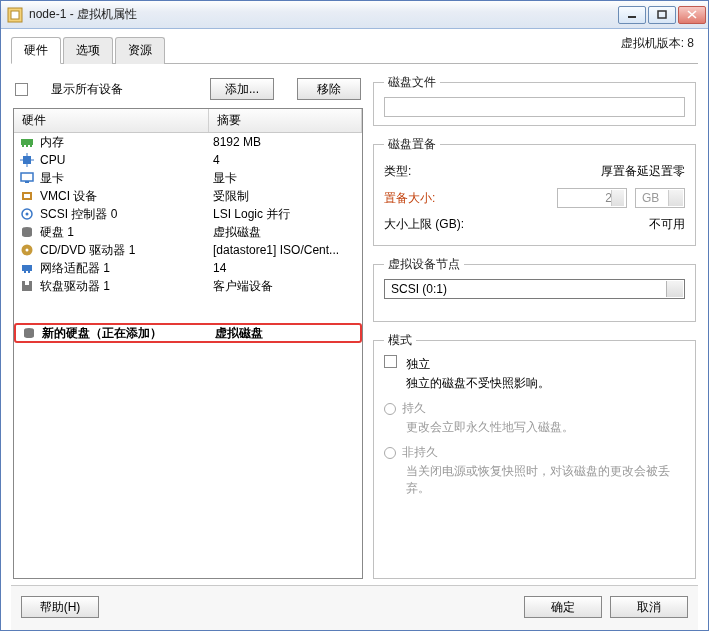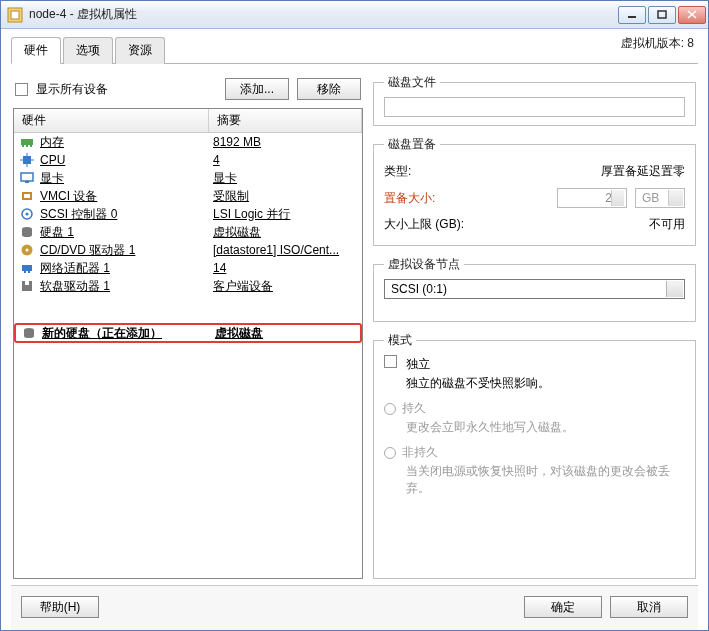--- a/index.html
+++ b/index.html
@@ -12,29 +12,29 @@
   .winbtn { width:28px; height:18px; border:1px solid #6b8cb5; border-radius:2px; display:flex; align-items:center; justify-content:center; background:linear-gradient(#f7fbff,#d8e6f6); }
   .winbtn.close { background:linear-gradient(#f7c9c3,#e07a6e); border-color:#c05a50; color:#fff; }
   .winbtn svg { display:block; }
   .content { flex:1; display:flex; flex-direction:column; padding:4px 10px 0 10px; background:#fff; }
   .version-row { text-align:right; padding:2px 4px 0 12px; color:#222; }
   .tabs { display:flex; border-bottom:1px solid #b5b5b5; margin-top:-16px; }
   .tab { padding:4px 12px; border:1px solid #b5b5b5; border-bottom:none; margin-right:2px; background:#ebebeb; border-radius:3px 3px 0 0; position:relative; top:1px; }
   .tab.active { background:#fff; border-bottom:1px solid #fff; }
   .panels { flex:1; display:flex; gap:10px; padding:10px 2px 6px 2px; overflow:hidden; }
   .left { width:350px; display:flex; flex-direction:column; }
-  .toolbar-row { display:flex; align-items:center; padding:4px 2px 8px 2px; gap:8px; }
+  .toolbar-row { display:flex; align-items:center; padding:4px 2px 8px 2px; gap:23px; }
   .chk { width:13px; height:13px; border:1px solid #888; background:#fff; display:inline-block; }
   .btn { min-width:64px; height:22px; border:1px solid #888; background:linear-gradient(#fff,#e3e3e3); padding:0 12px; display:inline-flex; align-items:center; justify-content:center; }
   .table { border:1px solid #888; flex:1; overflow:auto; background:#fff; }
   .thead { display:flex; background:linear-gradient(#fdfdfd,#ebebeb); border-bottom:1px solid #c9c9c9; position:sticky; top:0; }
   .th { padding:3px 8px; border-right:1px solid #d0d0d0; }
   .th.h-hw { width:195px; }
   .th.h-sum { flex:1; }
-  .row { display:flex; align-items:center; height:18px;text-decoration:underline; }
+  .row { display:flex; align-items:center; height:18px; }
   .row .cell-hw { width:195px; display:flex; align-items:center; gap:6px; padding-left:6px; white-space:nowrap; overflow:hidden; }
   .row .cell-sum { flex:1; padding-left:4px; white-space:nowrap; overflow:hidden; text-overflow:ellipsis; }
   .row.highlight { border:2px solid #e53935; border-radius:3px; font-weight:bold; height:20px;margin-top:28px; }
   .dev-icon { width:14px; height:14px; flex:0 0 14px; }
   .right { flex:1; display:flex; flex-direction:column; gap:10px; overflow:auto; }
   fieldset { border:1px solid #c0c0c0; padding:6px 10px 8px 10px; margin:0; }
   legend { padding:0 4px; color:#222; }
   .field-row { display:flex; align-items:center; padding:4px 0; gap:8px; }
   .field-row .lbl { width:90px; }
   .field-row .val { flex:1; text-align:right; }
@@ -56,21 +56,21 @@
 
 <div class="window">
 
   <div class="titlebar">
     <span class="icon">
       <svg width="16" height="16">
           <rect x="1" y="1" width="14" height="14" fill="#f4d27a" stroke="#b38a2b"></rect>
           <rect x="4" y="4" width="8" height="8" fill="#fff" stroke="#b38a2b"></rect>
         </svg>
     </span>
-    <span class="title">node-4 - 虚拟机属性</span>
+    <span class="title">node-1 - 虚拟机属性</span>
     <div class="winbtns">
       <div class="winbtn">
           <svg width="10" height="8">
             <line x1="1" y1="6" x2="9" y2="6" stroke="#333" stroke-width="2"></line>
           </svg>
         </div>
       <div class="winbtn">
           <svg width="10" height="9">
             <rect x="1" y="1" width="8" height="7" fill="none" stroke="#333" stroke-width="1.5"></rect>
           </svg>

